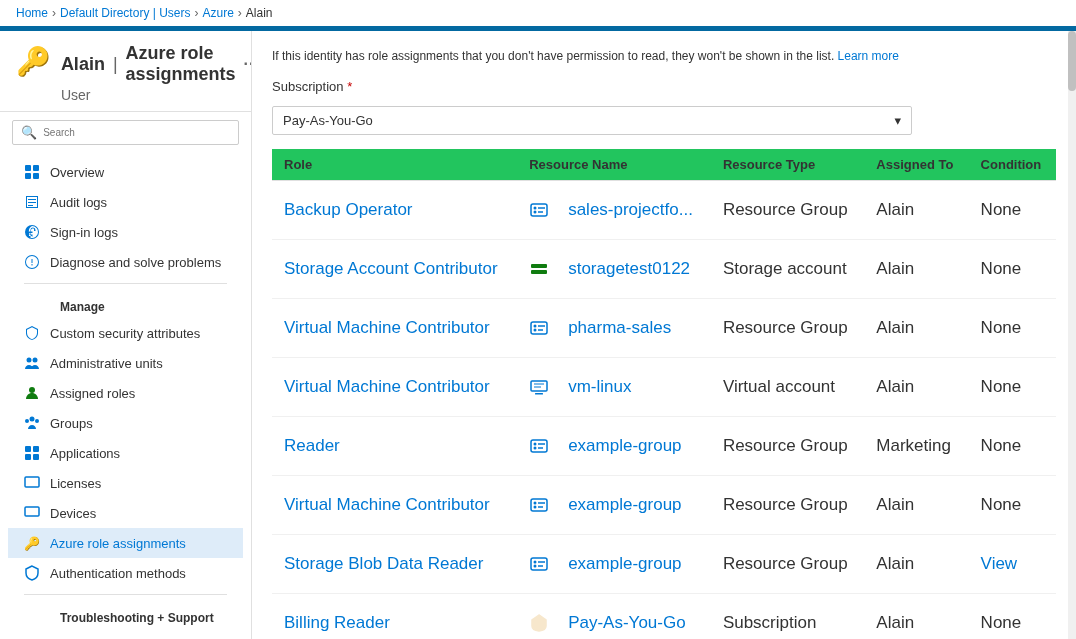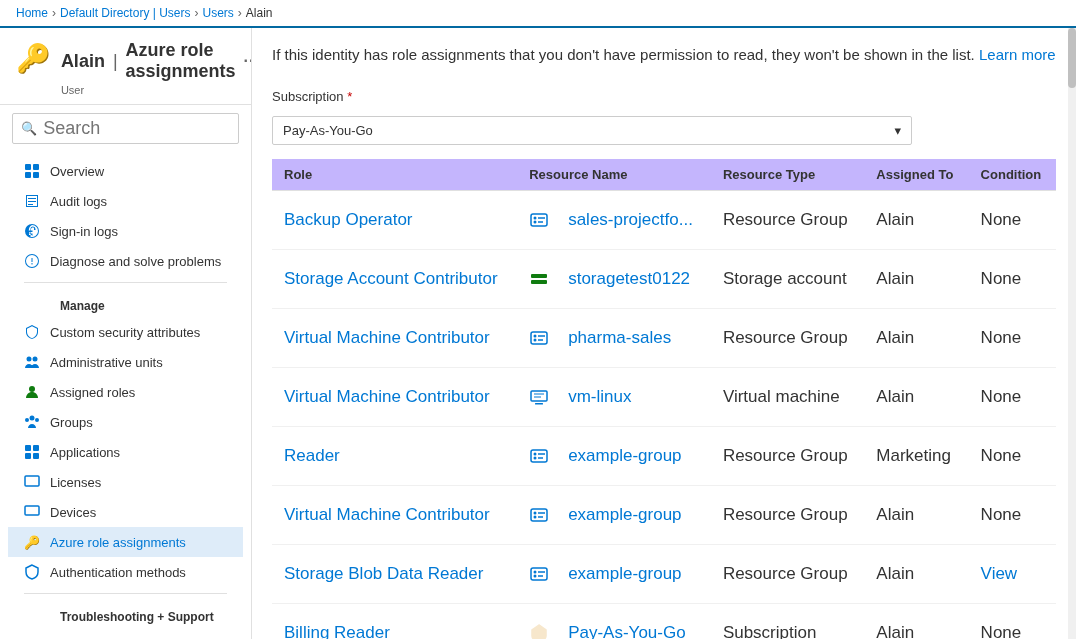--- a/index.html
+++ b/index.html
@@ -1,21 +1,21 @@
 <!DOCTYPE html>
 <html><head>
   <meta charset="utf-8">
   <style>
     * { box-sizing: border-box; margin: 0; padding: 0; }
     body { font-family: 'Segoe UI', Arial, sans-serif; font-size: 13px; color: #333; background: #fff; width: 1076px; height: 639px; overflow: hidden; display: flex; flex-direction: column; }
 
     
     .breadcrumb-bar {
       background: #fff;
-      border-bottom: 2px solid #0369a1;
+      border-bottom: 5px solid #0369a1;
       padding: 6px 16px;
       display: flex;
       align-items: center;
       gap: 4px;
       font-size: 12px;
       color: #0078d4;
       text-align: center;
     }
     .breadcrumb-bar span.sep { color: #666; }
     .breadcrumb-bar span.current { color: #333; }
@@ -52,37 +52,37 @@
     }
     .page-header-text { flex: 1; }
     .page-header-title {
       font-size: 18px;
       font-weight: 600;
       color: #333;
       display: flex;
       align-items: center;
       gap: 8px;
     }
-    .page-header-subtitle { font-size: 11px; color: #666; margin-top: 2px; }
+    .page-header-subtitle { font-size: 14px; color: #666; margin-top: 2px; }
     .header-more { color: #666; font-size: 16px; cursor: pointer; }
 
     .search-box {
       margin: 8px 12px;
       display: flex;
       align-items: center;
       border: 1px solid #ccc;
       border-radius: 2px;
       padding: 4px 8px;
       gap: 6px;
       background: #fff;
     }
     .search-box input {
       border: none;
       outline: none;
-      font-size: 18px;
+      font-size: 10px;
       width: 100%;
       color: #333;
     }
 
     .sidebar-nav { padding: 4px 8px; flex: 1; }
     .nav-item {
       display: flex;
       align-items: center;
       gap: 10px;
       padding: 7px 16px;
@@ -110,23 +110,23 @@
       position: relative;
     }
 
     .content-body {
       flex: 1;
       overflow-y: auto;
       padding: 16px 20px;
     }
 
     .info-banner {
-      font-size: 15px;
-      color: #333;
-      margin-bottom: 22px;
+      font-size: 12px;
+      color: #333;
+      margin-bottom: 14px;
       line-height: 1.5;
     }
     .info-banner a { color: #0078d4; text-decoration: none; }
 
     .subscription-section { margin-bottom: 14px; }
     .subscription-label { font-size: 13px; color: #333; margin-bottom: 12px; }
     .subscription-label span.required { color: #c50000; }
 
     .subscription-dropdown {
       display: flex;
@@ -143,21 +143,21 @@
 
     
     .role-table { width: 100%; border-collapse: collapse; }
     .role-table th {
       text-align: left;
       padding: 8px 12px;
       font-size: 13px;
       font-weight: 600;
       color: #333;
       border-bottom: 1px solid #e0e0e0;
-      background: #c4b5fd;
+      background: #22c55e;
     }
     .role-table td {
       padding: 19px 12px;
       font-size: 17px;
       color: #333;
       border-bottom: 1px solid #f0f0f0;
       vertical-align: middle;
     }
     .role-link { color: #0078d4; text-decoration: none; cursor: pointer; }
     .resource-cell { display: flex; align-items: center; gap: 19px; }
@@ -185,21 +185,21 @@
     .icon-blue { color: #0078d4; }
   </style>
 </head>
 <body>
 
 <div class="breadcrumb-bar">
   <a href="#" style="color:#0078d4;text-decoration:none;">Home</a>
   <span class="sep">›</span>
   <a href="#" style="color:#0078d4;text-decoration:none;">Default Directory | Users</a>
   <span class="sep">›</span>
-  <a href="#" style="color:#0078d4;text-decoration:none;">Users</a>
+  <a href="#" style="color:#0078d4;text-decoration:none;">Azure</a>
   <span class="sep">›</span>
   <span class="current">Alain</span>
 </div>
 
 <div class="main-layout">
 
   <div class="sidebar">
 
     <div class="page-header">
       <div class="page-header-icon">🔑</div>
@@ -440,21 +440,21 @@
         <span class="resource-icon">
                     <svg width="20" height="20" viewBox="0 0 20 20" fill="none">
                       <rect x="2" y="4" width="16" height="10" rx="1" stroke="#0078d4" stroke-width="1.5"></rect>
                       <rect x="6" y="16" width="8" height="1.5" rx="0.5" fill="#0078d4"></rect>
                       <path d="M5 7h10M5 10h7" stroke="#0078d4" stroke-width="1.2"></path>
                     </svg>
                   </span>
         <a href="#" class="role-link">vm-linux</a>
       </div>
     </td>
-    <td>Virtual machine</td>
+    <td>Virtual account</td>
     <td>Alain</td>
     <td>None</td>
   </tr>
             <tr>
     <td><a href="#" class="role-link">Reader</a></td>
     <td>
       <div class="resource-cell">
         <span class="resource-icon">
                     <svg width="20" height="20" viewBox="0 0 20 20" fill="none">
                       <rect x="2" y="4" width="16" height="12" rx="2" stroke="#0078d4" stroke-width="1.5"></rect>

